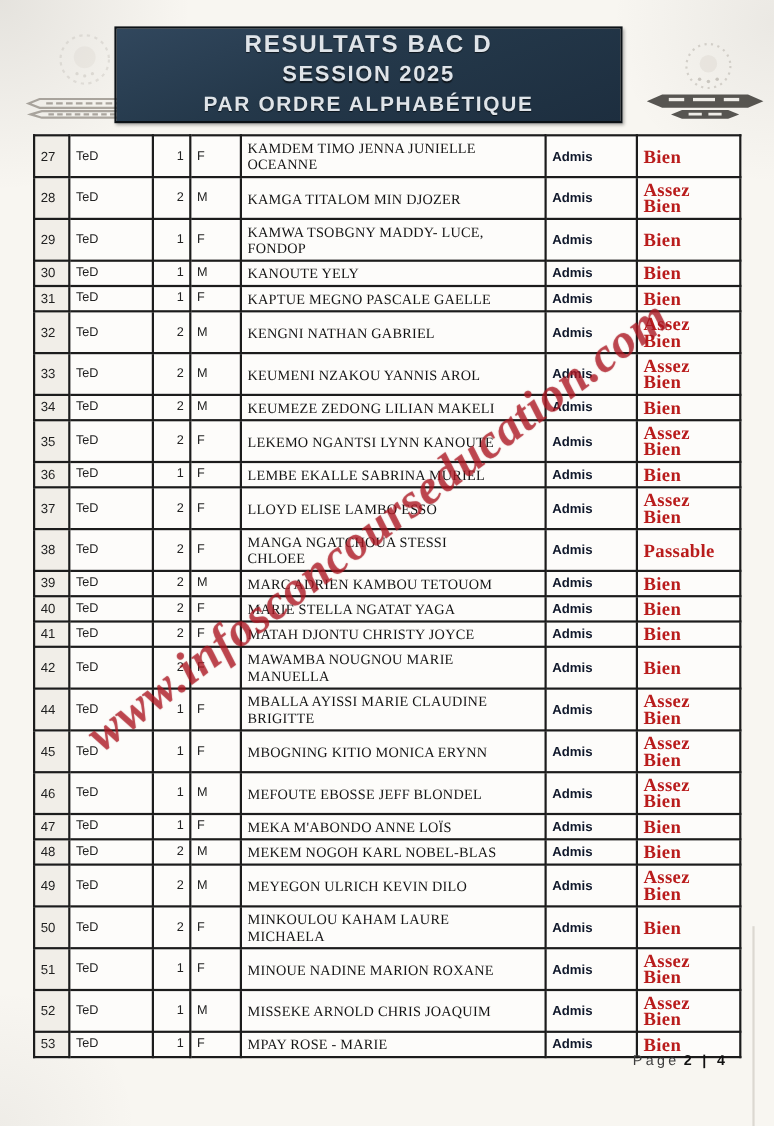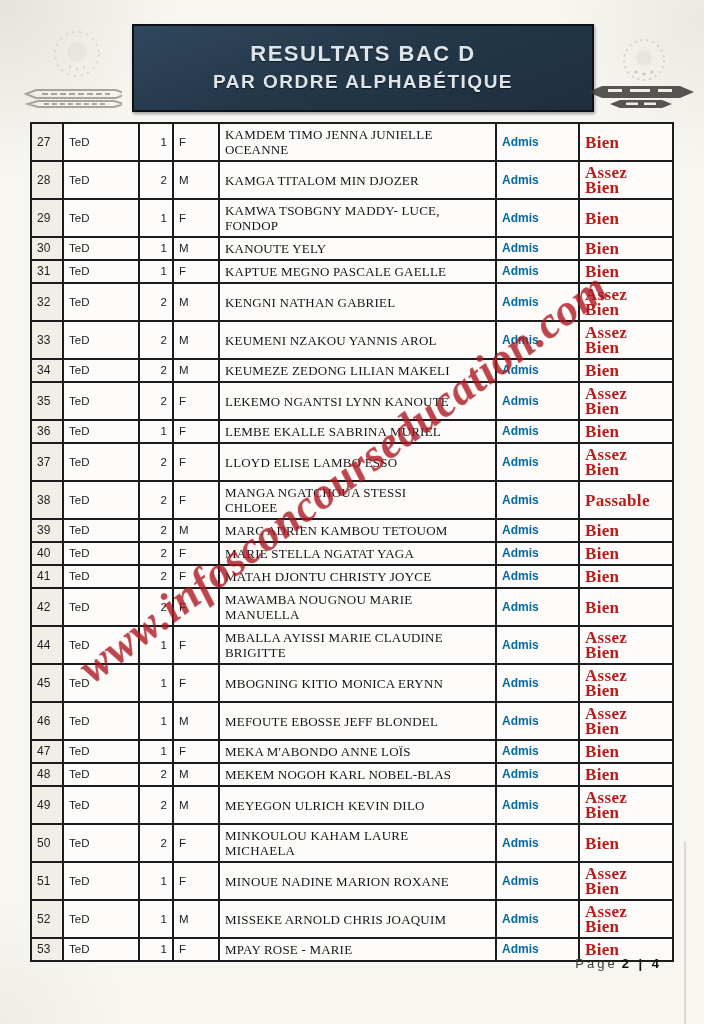--- a/index.html
+++ b/index.html
@@ -10,21 +10,21 @@
     background:
       radial-gradient(circle at 0% 0%, rgba(60,55,50,0.10), transparent 14%),
       radial-gradient(circle at 100% 2%, rgba(60,55,50,0.07), transparent 12%),
       radial-gradient(circle at 0% 100%, rgba(60,55,50,0.05), transparent 10%),
       #f8f6f1;
   }
   .page{position:absolute;inset:0;}
 
   
   .title-box{
-    position:absolute;left:132px;top:24px;width:462px;height:88px;
+    position:absolute;left:104px;top:24px;width:462px;height:88px;
     background:linear-gradient(160deg,#31475d 0%,#24384a 45%,#1d2e3f 100%);
     border:2px solid #0c1217;
     box-shadow:1px 2px 3px rgba(0,0,0,0.35);
     display:flex;flex-direction:column;justify-content:center;align-items:center;
     box-sizing:border-box;
   }
   .title-line{
     color:#dfe4e9;font-weight:bold;letter-spacing:1.5px;
     line-height:28px;white-space:nowrap;
     text-shadow:0 1px 1px rgba(0,0,0,0.6);
@@ -69,21 +69,21 @@
     vertical-align:bottom;font-size:12px;color:#1f1f1f;
     background:#f1eee8;padding-left:6px;padding-bottom:4px;
   }
   td.c-ted{font-size:11.5px;color:#222;padding-left:8px;}
   td.c-num{font-size:11.5px;color:#222;text-align:right;padding-right:6px;}
   td.c-sex{font-size:11.5px;color:#222;padding-left:6px;}
   td.c-name{
     font-family:"Liberation Serif",serif;font-size:13px;color:#141414;
     letter-spacing:0.2px;white-space:pre-line;font-weight:500;margin-left:32px;
   }
-  td.c-res{font-size:12px;font-weight:bold;color:#0369a1;vertical-align:top;padding-top:4px;}
+  td.c-res{font-size:12px;font-weight:bold;color:#0f172a;vertical-align:top;padding-top:4px;}
   td.c-men{
     font-family:"Liberation Serif",serif;font-size:17px;font-weight:bold;
     color:#b91c1c;word-spacing:6px;letter-spacing:0.3px;
   }
 
   
   .footer{
     position:absolute;right:42px;top:956px;
     font-size:13px;letter-spacing:3px;color:#3c3c3c;
   }
@@ -110,20 +110,21 @@
     <g opacity="0.55">
       <path d="M4 82 L14 78 L94 78 L104 82 L94 86 L14 86 Z" fill="none" stroke="#6d675e" stroke-width="2"></path>
       <path d="M6 92 L16 89 L92 89 L102 92 L92 95 L16 95 Z" fill="none" stroke="#6d675e" stroke-width="2"></path>
       <line x1="20" y1="82" x2="88" y2="82" stroke="#6d675e" stroke-width="2" stroke-dasharray="6 3"></line>
       <line x1="22" y1="92" x2="86" y2="92" stroke="#6d675e" stroke-width="2" stroke-dasharray="5 3"></line>
     </g>
   </svg>
 
   <div class="title-box">
     <div class="title-line l1">RESULTATS BAC D</div>
+    <div class="title-line l2">SESSION 2025</div>
     <div class="title-line l3">PAR ORDRE ALPHABÉTIQUE</div>
   </div>
 
   <svg class="emblem right" width="110" height="90" viewBox="0 0 110 90">
     <g opacity="0.30">
       <circle cx="58" cy="32" r="20" fill="none" stroke="#8d867c" stroke-width="2" stroke-dasharray="2 4"></circle>
       <circle cx="58" cy="30" r="8" fill="#d4cec5"></circle>
       <circle cx="50" cy="44" r="1.6" fill="#6e675c"></circle>
       <circle cx="58" cy="46" r="1.6" fill="#6e675c"></circle>
       <circle cx="66" cy="44" r="1.6" fill="#6e675c"></circle>

